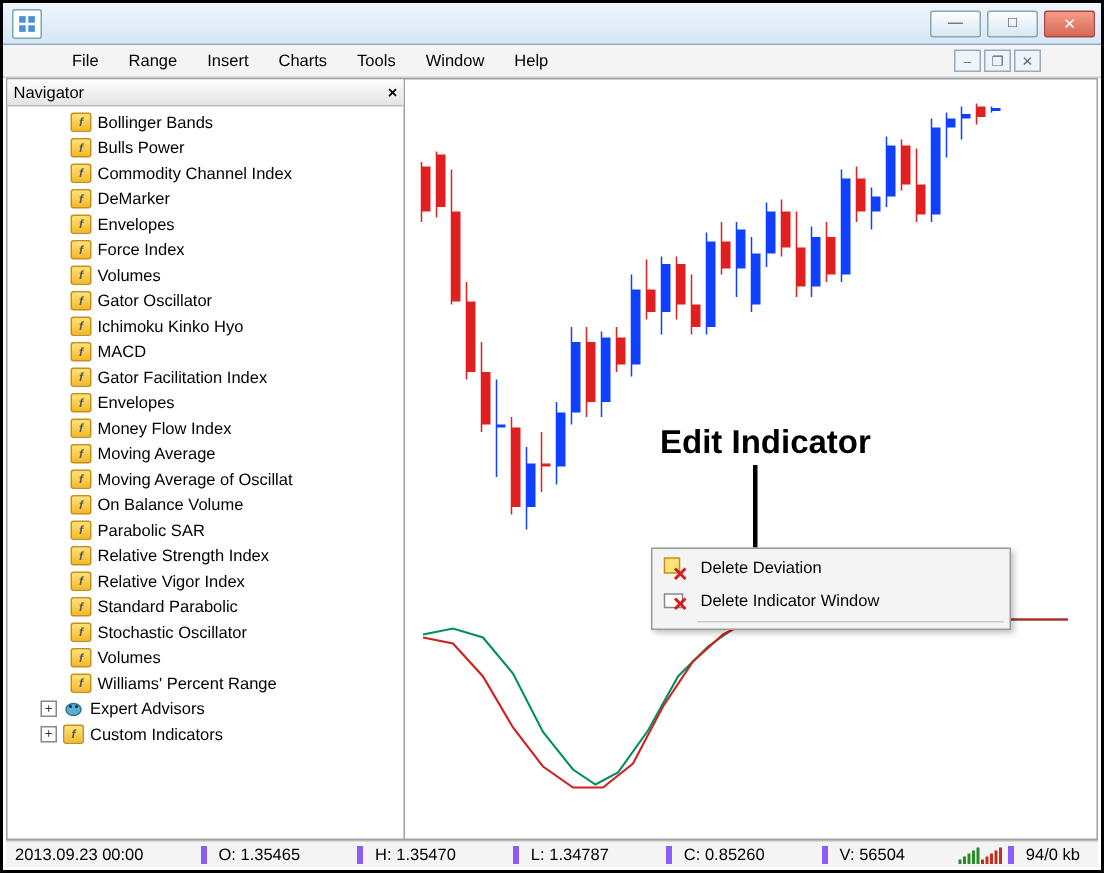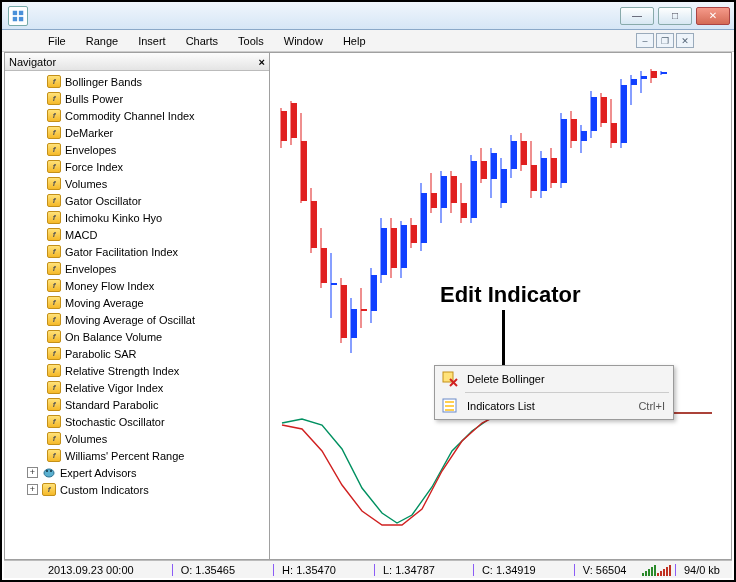--- a/index.html
+++ b/index.html
@@ -47,22 +47,22 @@
   .ctx-item { height:22px; display:flex; align-items:center; padding:0 6px 0 4px;}
   .ctx-item.highlight { border:3px solid #000; margin:-1px;}
   .ctx-icon { width:18px; height:16px; margin-right:8px; display:flex; align-items:center; justify-content:center;}
   .ctx-sep { height:1px; background:#ccc; margin:2px 2px 2px 28px;}
   .ctx-short { margin-left:auto; color:#555;}
   
   .annotation { position:absolute; left:438px; top:280px; font-size:22px; font-weight:bold; font-family:Arial; color:#000;}
   .ann-line { position:absolute; width:3px; background:#000;}
   
   .statusbar { position:absolute; bottom:2px; left:2px; right:2px; height:18px; background:#f4f4f4; border-top:1px solid #bbb; display:flex; align-items:center; font-size:11px; padding:0 4px;}
-  .status-cell { padding:0 8px; border-left:1px solid #8b5cf6;}
-  .status-cell:first-child { border-left:none; padding-left:2px;margin-left:38px;}
+  .status-cell { padding:0 8px; border-left:4px solid #8b5cf6;}
+  .status-cell:first-child { border-left:none; padding-left:2px;}
   .conn-bars { display:flex; align-items:flex-end; gap:1px; height:12px; margin-left:auto; margin-right:4px;}
   .conn-bars div { width:2px; background:#2a8a2a;}
   .conn-bars .red { background:#c03020;}
 </style>
 </head>
 <body>
 
 <div class="titlebar">
   <div class="app-icon">
     <svg viewBox="0 0 16 16">
@@ -379,43 +379,41 @@
 
 <div class="ctx-menu">
   <div class="ctx-item">
     <div class="ctx-icon">
       <svg width="16" height="16">
           <rect x="1" y="1" width="10" height="10" fill="#ffe27a" stroke="#c49018"></rect>
           <line x1="8" y1="8" x2="15" y2="15" stroke="#d02020" stroke-width="2"></line>
           <line x1="15" y1="8" x2="8" y2="15" stroke="#d02020" stroke-width="2"></line>
         </svg>
     </div>
-    <span>Delete Bollinger</span>
-  </div>
-  <div class="ctx-sep"></div>
+    <span>Delete Deviation</span>
+  </div>
   <div class="ctx-item">
     <div class="ctx-icon">
       <svg width="16" height="16">
-          <rect x="1" y="1" width="13" height="13" fill="#fff" stroke="#6a8ac8"></rect>
-          <rect x="3" y="3" width="9" height="2" fill="#ffd050"></rect>
-          <rect x="3" y="7" width="9" height="2" fill="#ffd050"></rect>
-          <rect x="3" y="11" width="9" height="2" fill="#ffd050"></rect>
+          <rect x="1" y="3" width="12" height="9" fill="#fff" stroke="#888"></rect>
+          <line x1="8" y1="6" x2="15" y2="13" stroke="#d02020" stroke-width="2"></line>
+          <line x1="15" y1="6" x2="8" y2="13" stroke="#d02020" stroke-width="2"></line>
         </svg>
     </div>
-    <span>Indicators List</span>
-    <span class="ctx-short">Ctrl+I</span>
-  </div>
+    <span>Delete Indicator Window</span>
+  </div>
+  <div class="ctx-sep"></div>
 </div>
 
 <div class="statusbar">
   <div class="status-cell">2013.09.23 00:00</div>
   <div class="status-cell" style="margin-left:30px;">O: 1.35465</div>
   <div class="status-cell" style="margin-left:30px;">H: 1.35470</div>
   <div class="status-cell" style="margin-left:30px;">L: 1.34787</div>
-  <div class="status-cell" style="margin-left:30px;">C: 1.34919</div>
+  <div class="status-cell" style="margin-left:30px;">C: 0.85260</div>
   <div class="status-cell" style="margin-left:30px;">V: 56504</div>
   <div class="conn-bars">
     <div style="height:3px"></div>
       <div style="height:5px"></div>
       <div style="height:7px"></div>
       <div style="height:9px"></div>
       <div style="height:11px"></div>
     <div class="red" style="height:3px"></div>
       <div class="red" style="height:5px"></div>
       <div class="red" style="height:7px"></div>

